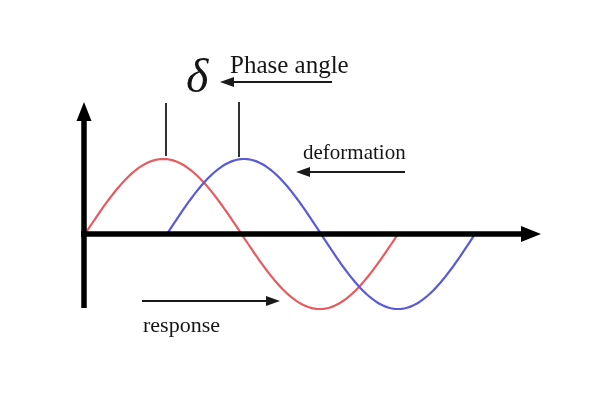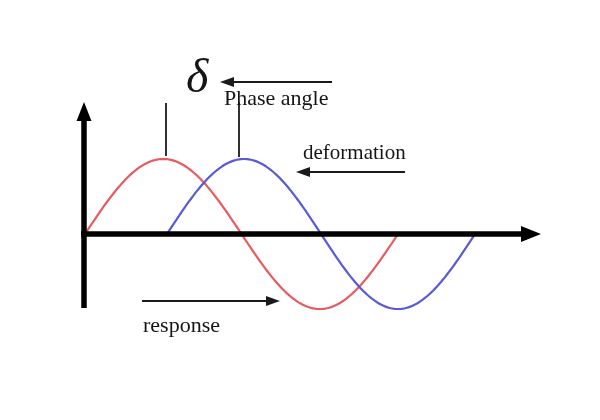--- a/index.html
+++ b/index.html
@@ -17,23 +17,22 @@
     left: 0; top: 0;
     width: 600px; height: 420px;
   }
   .label {
     position: absolute;
     white-space: nowrap;
     line-height: 1;
     color: #151515;
   }
   .label-phase-angle {
-    left: 224px; top: 52px;
-    font-size: 22px;
-    margin-top: 35px;
+    left: 230px; top: 52px;
+    font-size: 25px;
   }
   .label-delta {
     left: 186px; top: 52px;
     font-size: 48px;
     font-style: italic;
   }
   .label-deformation {
     left: 303px; top: 142px;
     font-size: 21px;
   }

